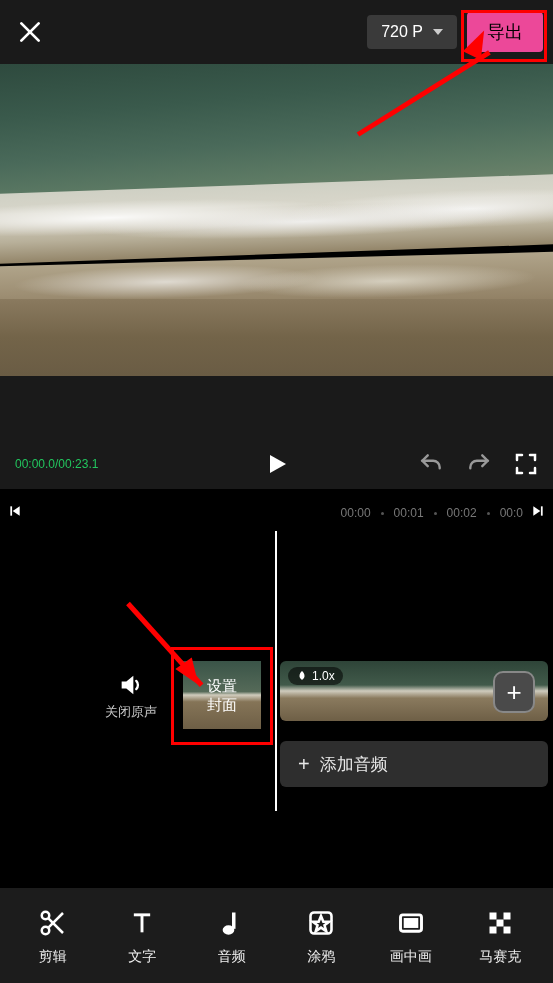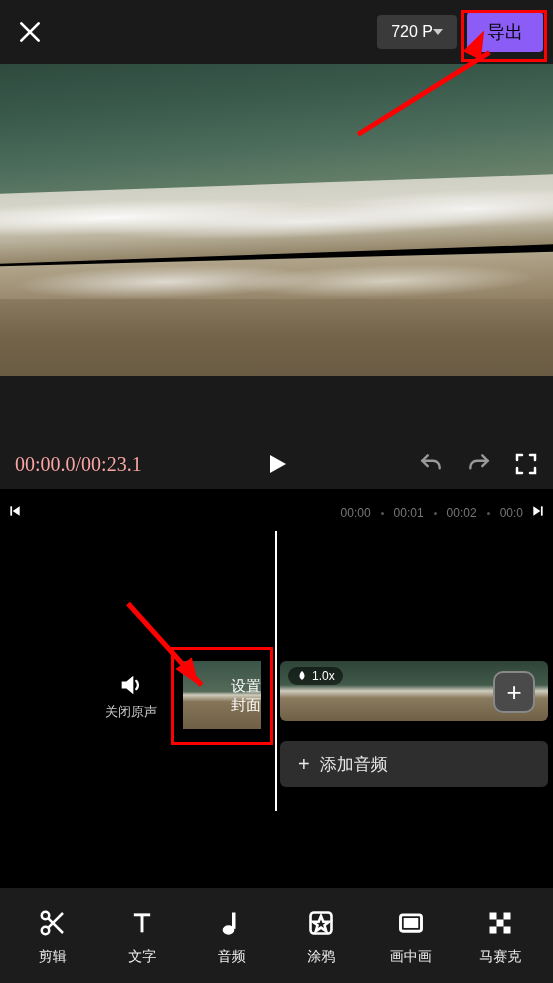--- a/index.html
+++ b/index.html
@@ -37,32 +37,33 @@
       align-items: center;
       gap: 10px;
     }
     .resolution-select {
       background: #3a3a3a;
       color: #fff;
       padding: 8px 14px;
       border-radius: 4px;
       display: flex;
       align-items: center;
+      gap: 10px;
       font-size: 16px;
       cursor: pointer;
     }
     .caret-down {
       width: 0;
       height: 0;
       border-left: 5px solid transparent;
       border-right: 5px solid transparent;
       border-top: 6px solid #ccc;
     }
     .export-btn {
-      background: #8b5cf6;
+      background: #ec4899;
       color: #000;
       padding: 8px 20px;
       border-radius: 4px;
       font-size: 18px;
       font-weight: 500;
       cursor: pointer;
     }
     .highlight-box-1 {
       position: absolute;
       top: 10px;
@@ -130,23 +131,22 @@
     }
     .controls-bar {
       height: 50px;
       display: flex;
       align-items: center;
       padding: 0 15px;
       background: #1a1a1a;
       position: relative;
     }
     .timecode {
-      font-size: 20px;
-      color: #fca5a5;
-      font-family: Liberation Serif, serif;
+      font-size: 12px;
+      color: #22c55e;
     }
     .play-btn {
       position: absolute;
       left: 50%;
       transform: translateX(-50%);
       cursor: pointer;
     }
     .right-controls {
       margin-left: auto;
       display: flex;
@@ -237,21 +237,21 @@
     .mute-label { font-size:13px; color:#ccc; }
     .cover-thumb {
       position: absolute;
       top: 130px;
       left: 183px;
       width: 78px;
       height: 68px;
       background: linear-gradient(180deg,#3a5448 0%,#556a58 45%,#d0ccbd 50%,#857457 60%,#6e5f46 100%);
       display: flex;
       flex-direction: column;
-      align-items: flex-end;
+      align-items: center;
       justify-content: center;
       font-size: 15px;
       line-height: 1.3;
       cursor: pointer;
     }
     .highlight-box-2 {
       position: absolute;
       top: 116px;
       left: 171px;
       width: 102px;

